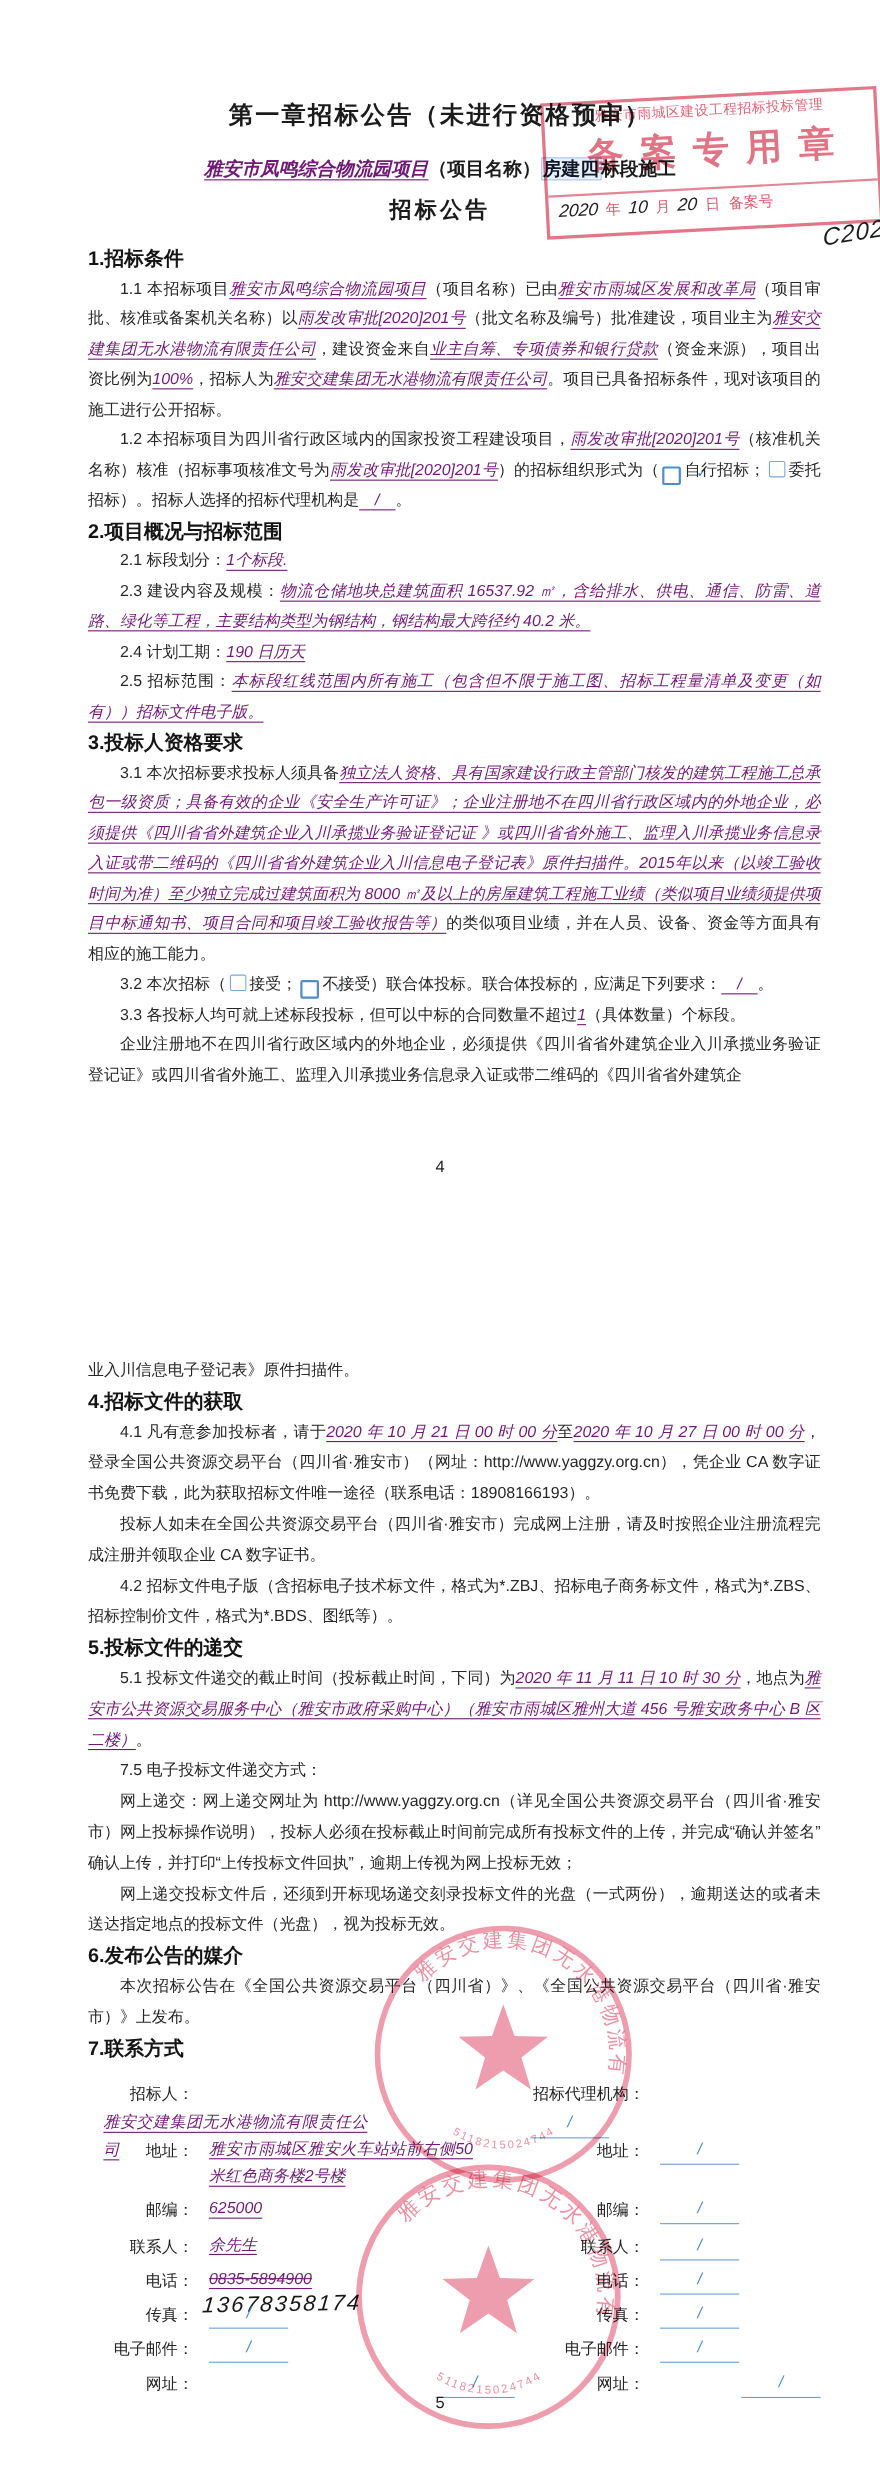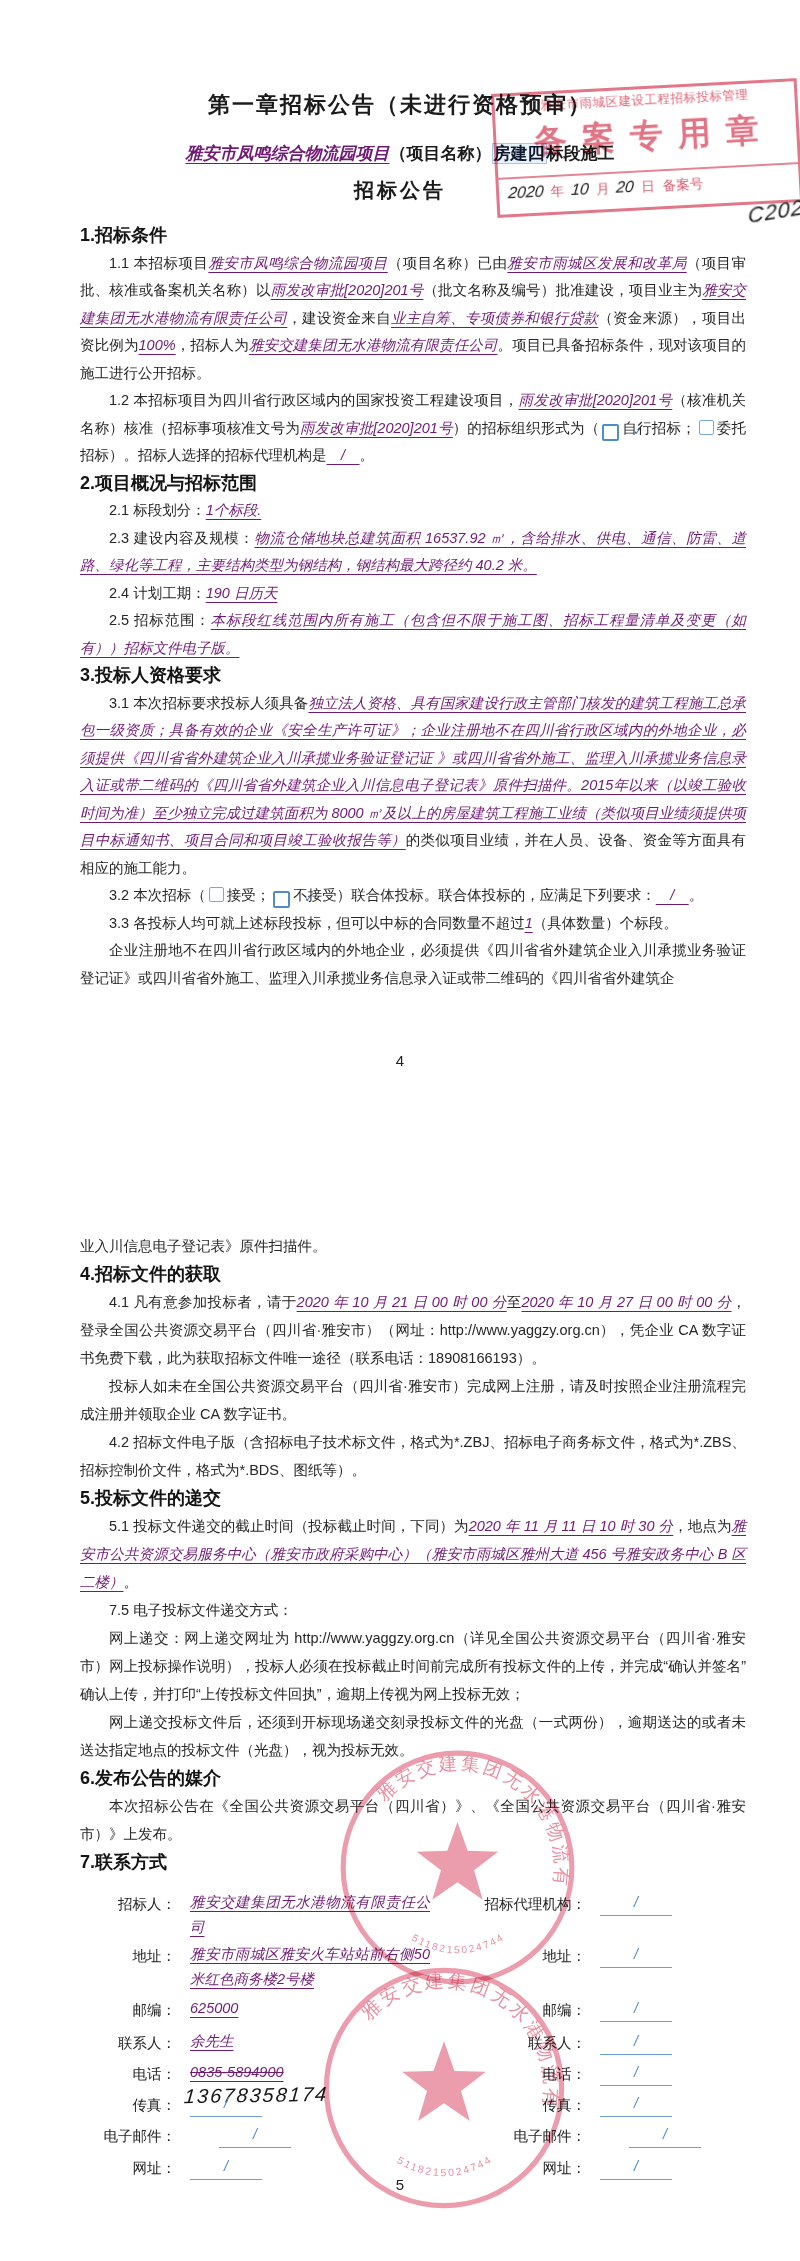--- a/index.html
+++ b/index.html
@@ -25,28 +25,28 @@
        color:#2f6db3;margin:0 3px;background:#fdfefe;}
   .cbx.empty{border-width:1.5px;opacity:.75;}
   .pageno{position:absolute;left:0;width:800px;text-align:center;font-size:15px;color:#222;}
   #pn4{top:1052px;} #pn5{top:2176px;}
   
   .contact{display:flex;margin-top:14px;}
   .ccol{display:flex;flex-direction:column;}
   .ccol.left{width:388px;}
   .ccol.right{width:278px;}
   .crow{display:flex;align-items:flex-start;position:relative;}
-  .ccol .crow:nth-child(1){height:52px;}
+  .ccol .crow:nth-child(1){height:52px;flex-direction:column;}
   .ccol .crow:nth-child(2){height:54px;}
   .ccol .crow:nth-child(3){height:33px;}
   .ccol .crow:nth-child(4){height:31px;}
   .ccol .crow:nth-child(5){height:31px;}
   .ccol .crow:nth-child(6){height:31px;}
-  .ccol .crow:nth-child(7){height:32px;gap:29px;}
-  .ccol .crow:nth-child(8){height:28px;}
+  .ccol .crow:nth-child(7){height:32px;}
+  .ccol .crow:nth-child(8){height:28px;justify-content:space-between;}
   .clabel{flex:0 0 auto;text-align:right;color:#232323;}
   .ccol.left .clabel{width:96px;}
   .ccol.right .clabel{width:118px;}
   .cval{margin-left:14px;line-height:25px;text-indent:0;}
   .ccol.left .cval{max-width:240px;}
   .cval.slash{display:inline-block;width:72px;text-align:center;color:#4e8ccb;
               border-bottom:1px solid #6b9fd4;text-decoration:none;font-style:italic;}
   .hw{font-style:italic;color:#1c1c1c;transform:skewX(-7deg);display:inline-block;}
   .hw-note{position:absolute;left:104px;top:21px;font-size:20px;letter-spacing:2px;
            color:#161616;font-style:italic;transform:rotate(-1deg) skewX(-6deg);white-space:nowrap;}

